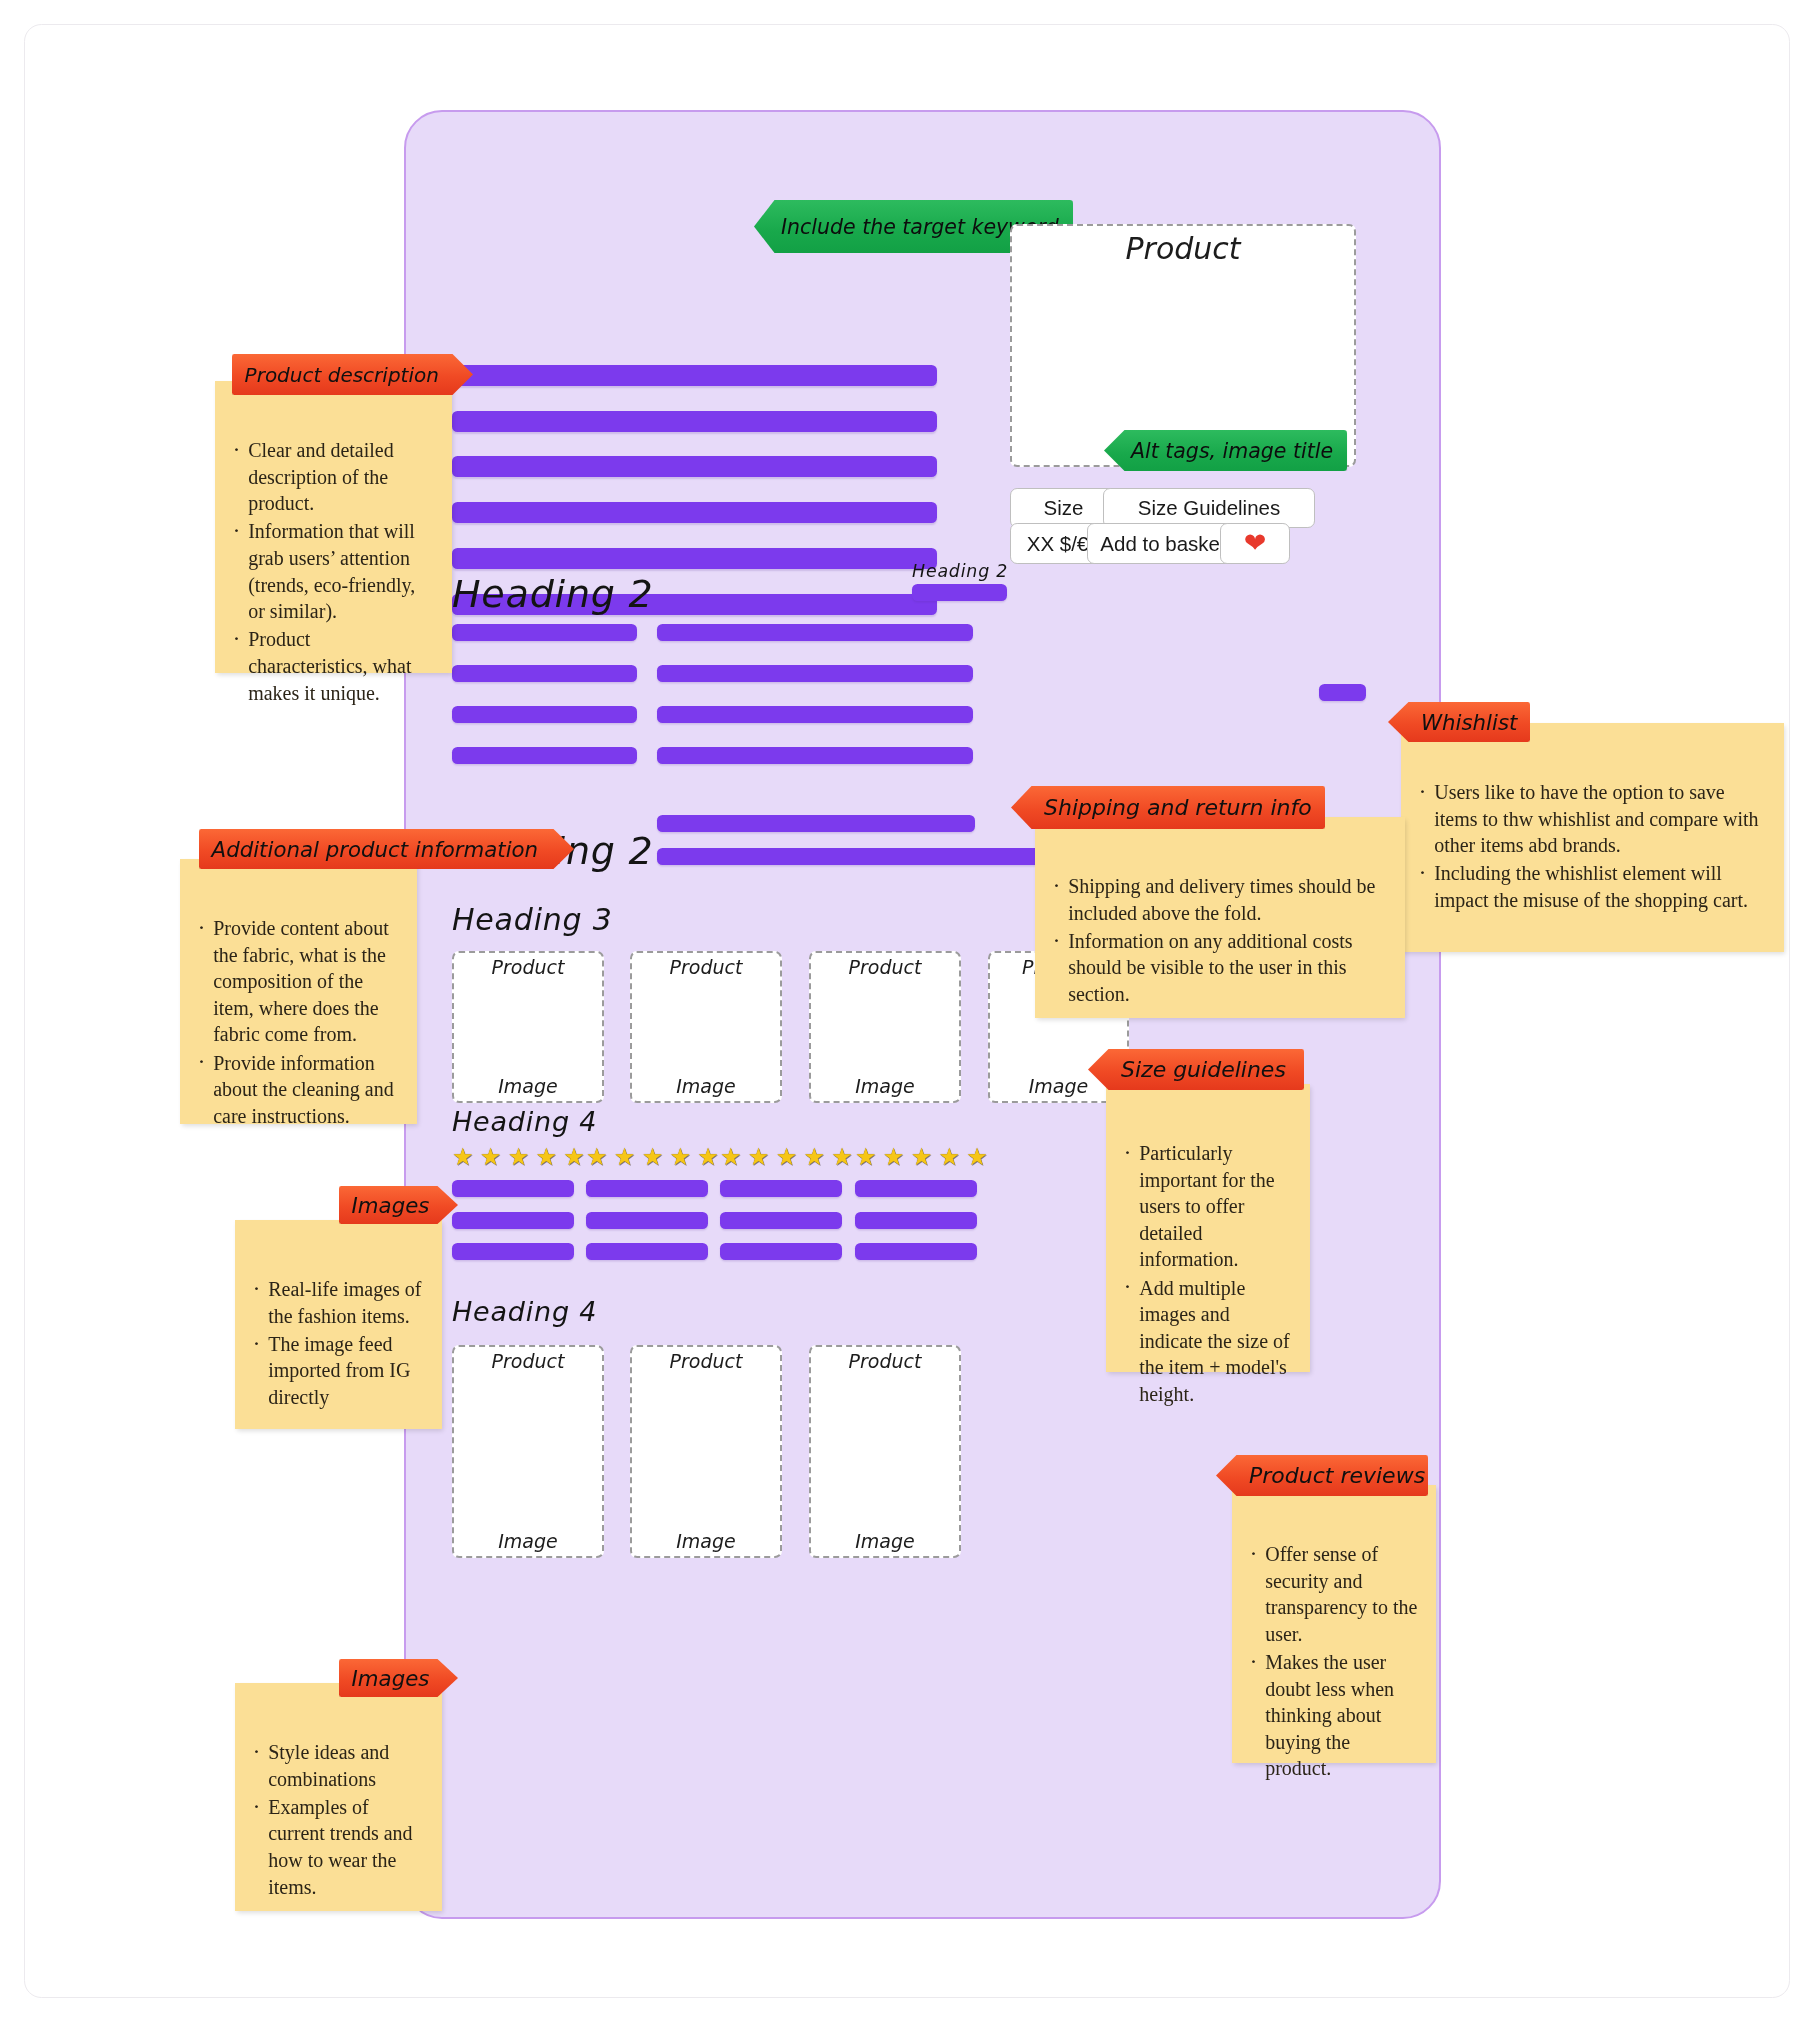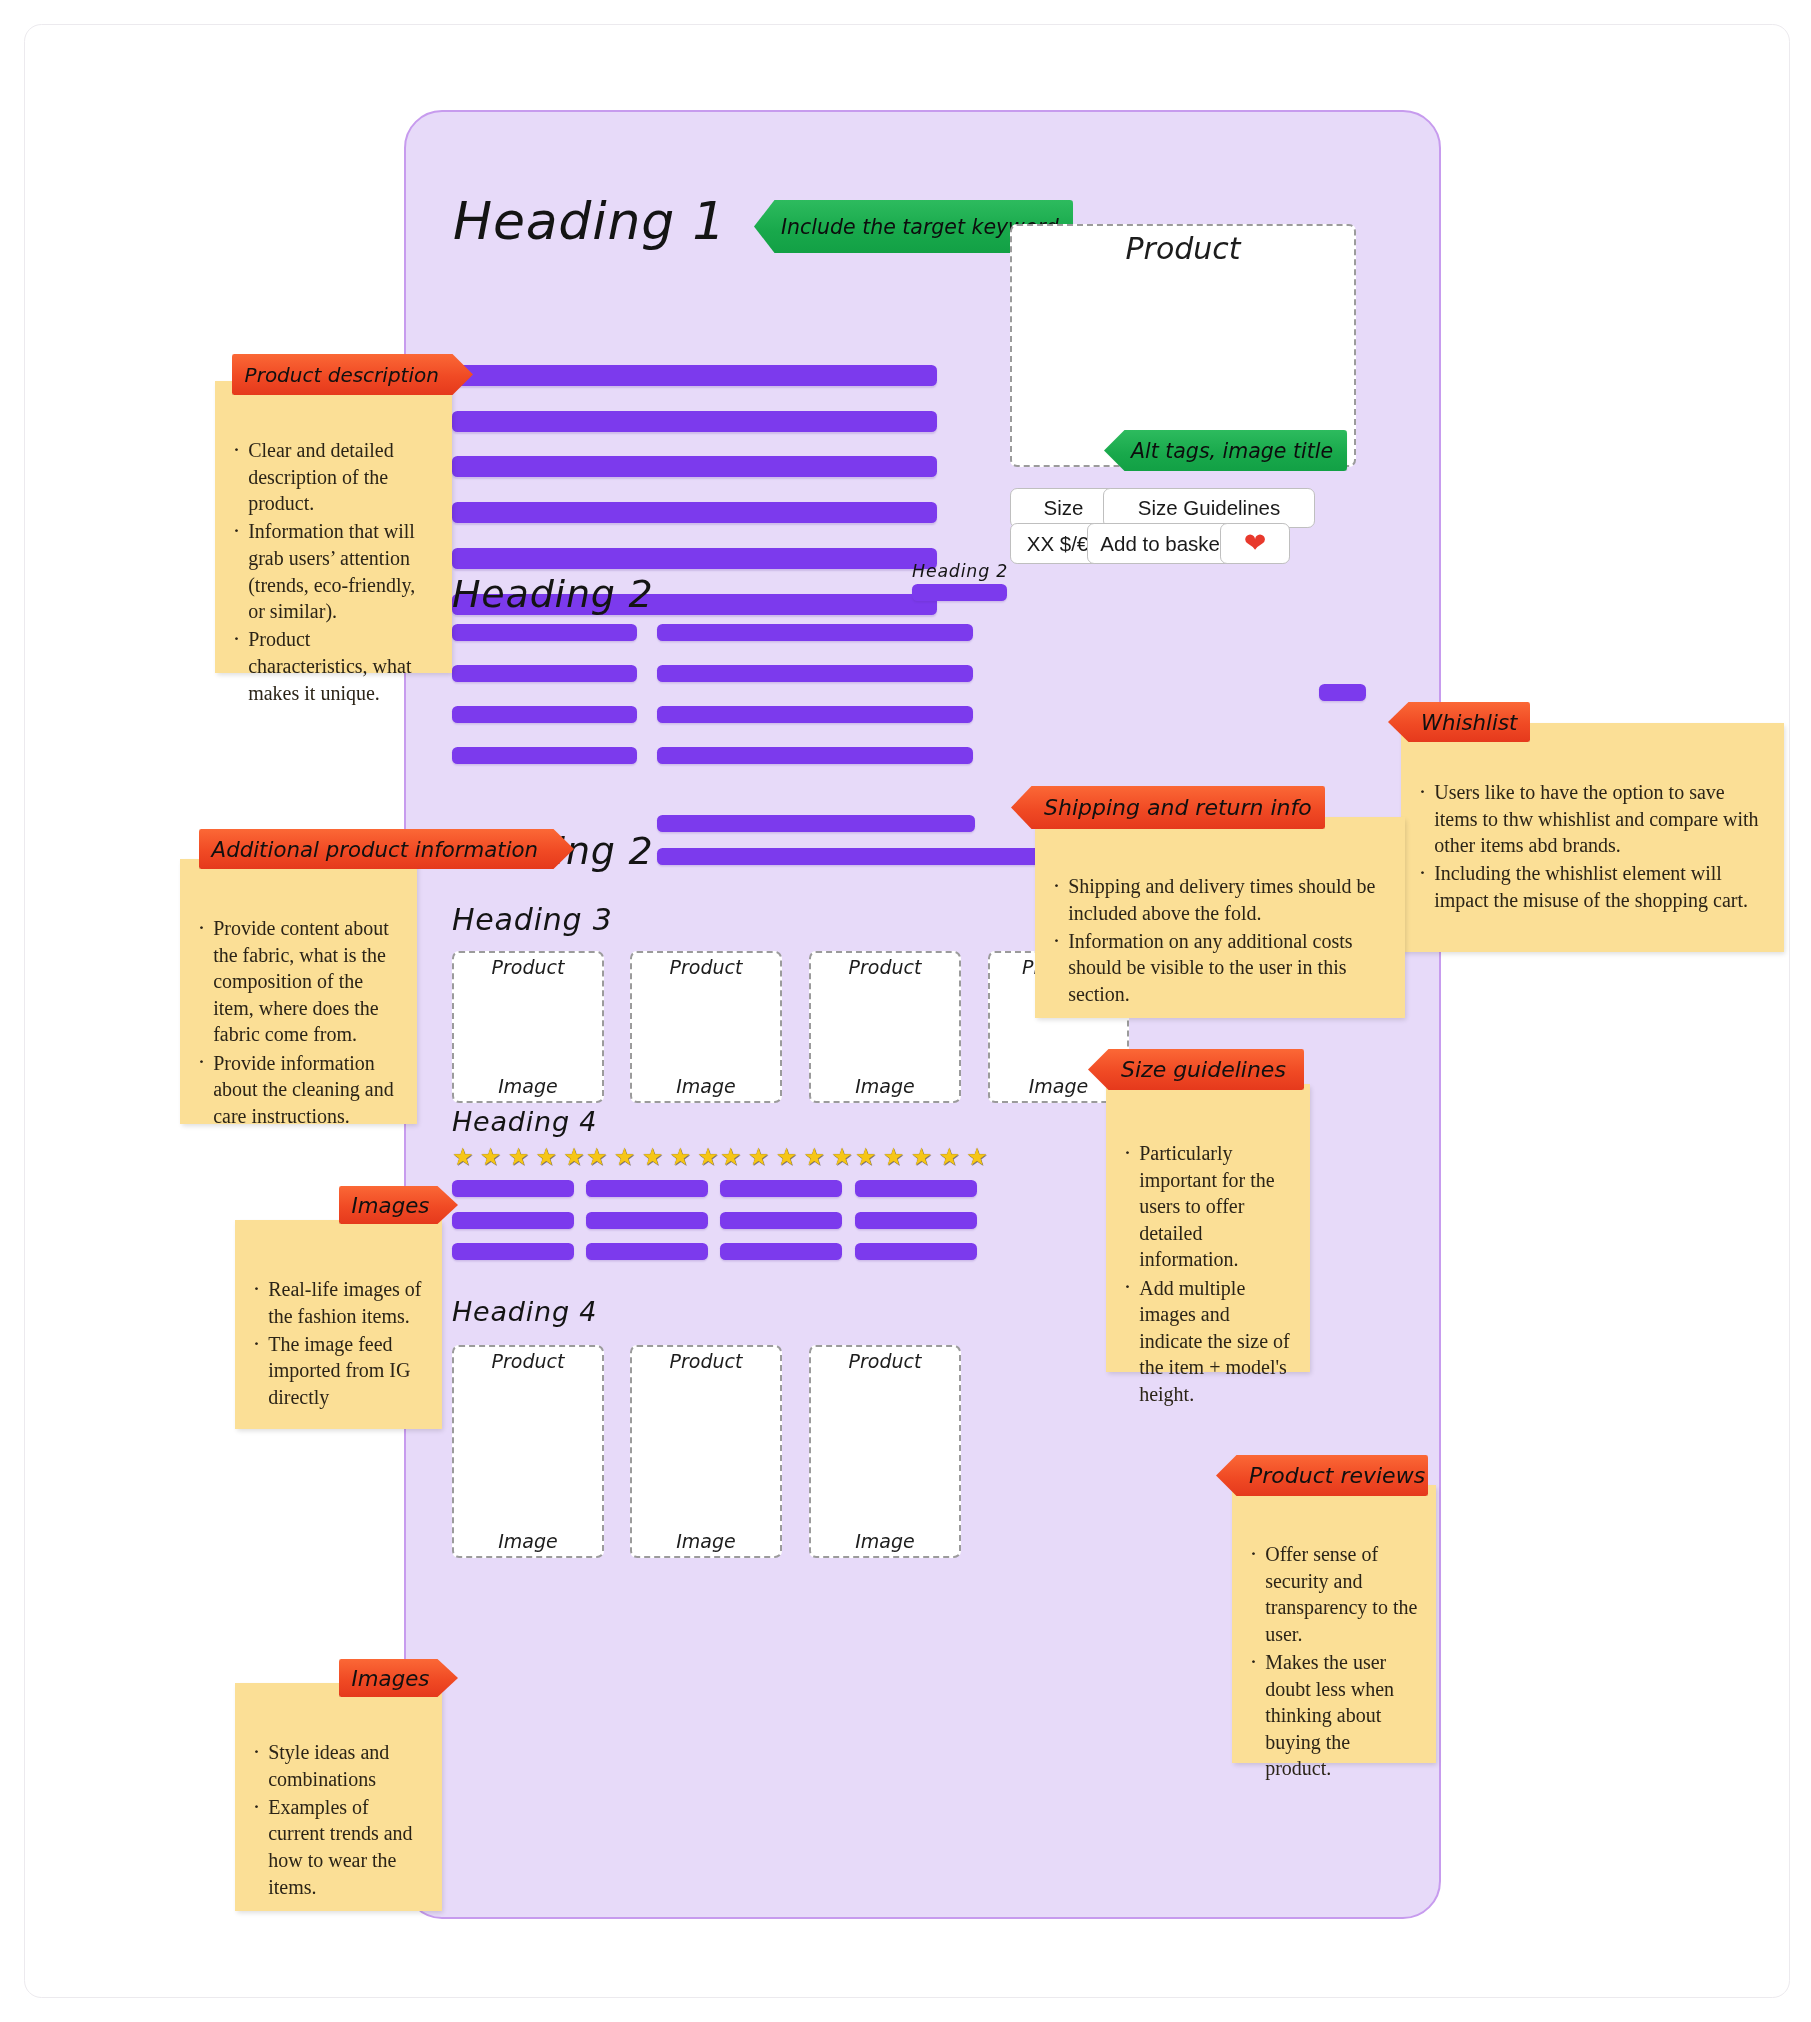--- a/index.html
+++ b/index.html
@@ -154,21 +154,20 @@
   .stars span { font-size: 24px; color: #f6c617; line-height: 1;
                 text-shadow: 0 0 0.8px #6a5200, 0.8px 0.8px 0 rgba(0,0,0,.45); }
 </style>
 </head>
 <body>
 
 <div id="canvas">
 
   <div id="phone">
 
-    <div class="hand h1" style="position:absolute;left:47px;top:79px;">Heading 1</div>
 
     <div class="ribbon-green point-left" style="left:348px;top:88px;height:53px;">Include the target keyword</div>
 
     <div class="bar" style="left:46px;top:253px;width:485px;height:20.5px;"></div>
     <div class="bar" style="left:46px;top:299px;width:485px;height:20.5px;"></div>
     <div class="bar" style="left:46px;top:344px;width:485px;height:20.5px;"></div>
     <div class="bar" style="left:46px;top:390px;width:485px;height:20.5px;"></div>
     <div class="bar" style="left:46px;top:436px;width:485px;height:20.5px;"></div>
     <div class="bar" style="left:46px;top:482px;width:485px;height:20.5px;"></div>
 

